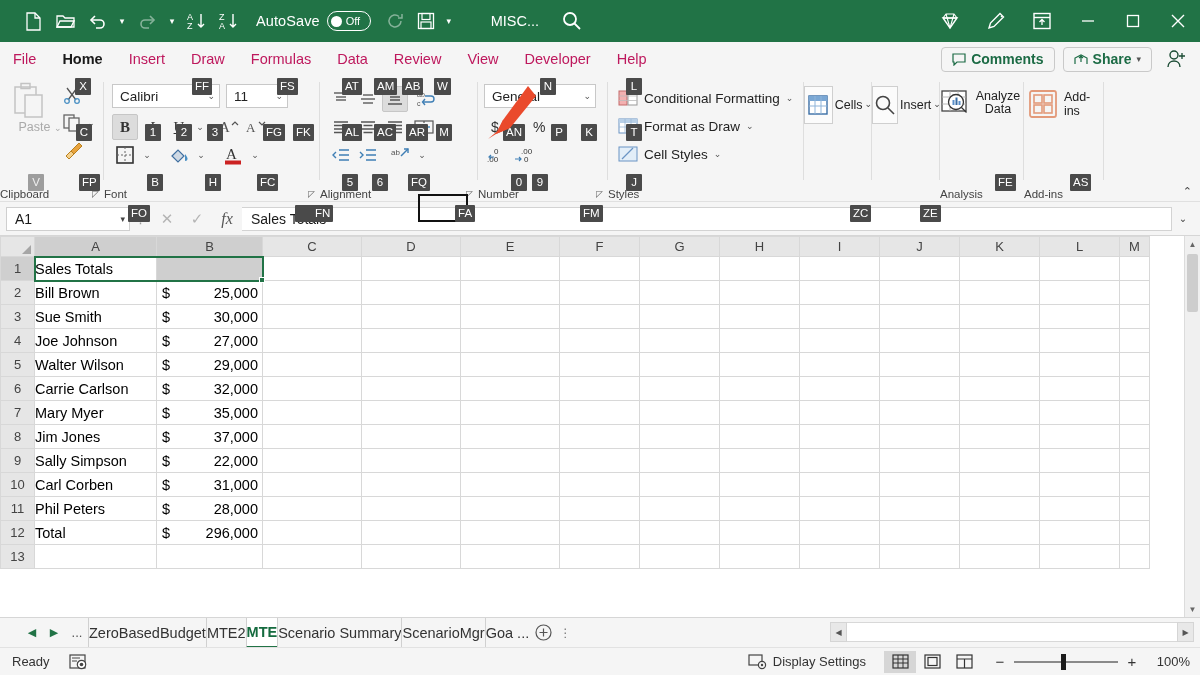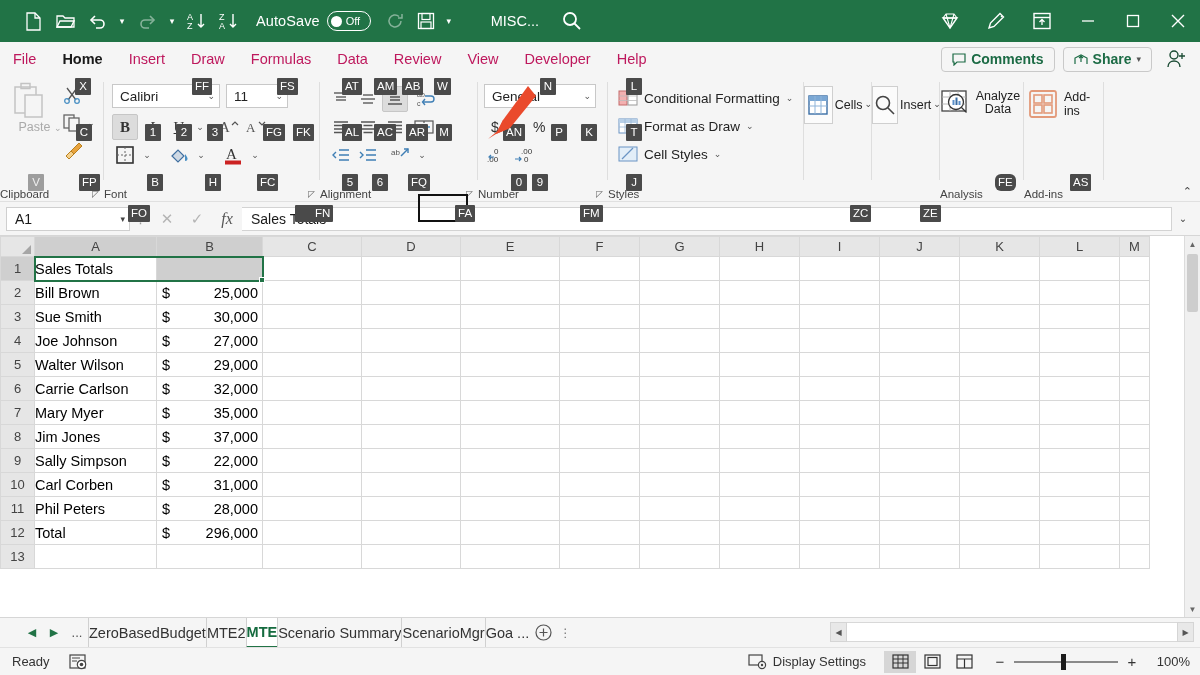--- a/index.html
+++ b/index.html
@@ -1168,21 +1168,21 @@
       <div class="kt" style="left: 408px; top: 174px;">FQ</div>
       <div class="kt" style="left: 540px; top: 78px;">N</div>
       <div class="kt" style="left: 503px; top: 124px;">AN</div>
       <div class="kt" style="left: 551px; top: 124px;">P</div>
       <div class="kt" style="left: 581px; top: 124px;">K</div>
       <div class="kt" style="left: 511px; top: 174px;">0</div>
       <div class="kt" style="left: 532px; top: 174px;">9</div>
       <div class="kt" style="left: 626px; top: 78px;">L</div>
       <div class="kt" style="left: 626px; top: 124px;">T</div>
       <div class="kt" style="left: 626px; top: 174px;">J</div>
-      <div class="kt" style="left: 995px; top: 174px; border-radius: 6px;">FE</div>
+      <div class="kt" style="left: 995px; top: 174px;">FE</div>
       <div class="kt" style="left: 1070px; top: 174px;">AS</div>
       <div class="kt" style="left: 128px; top: 205px;">FO</div>
       <div class="kt" style="left: 295px; top: 205px; padding-left: 20px;">FN</div>
       <div class="kt" style="left: 455px; top: 205px;">FA</div>
       <div class="kt" style="left: 580px; top: 205px;">FM</div>
       <div class="kt" style="left: 850px; top: 205px;">ZC</div>
       <div class="kt" style="left: 920px; top: 205px;">ZE</div>
     </div>
 
   <div class="arrow-ann">

